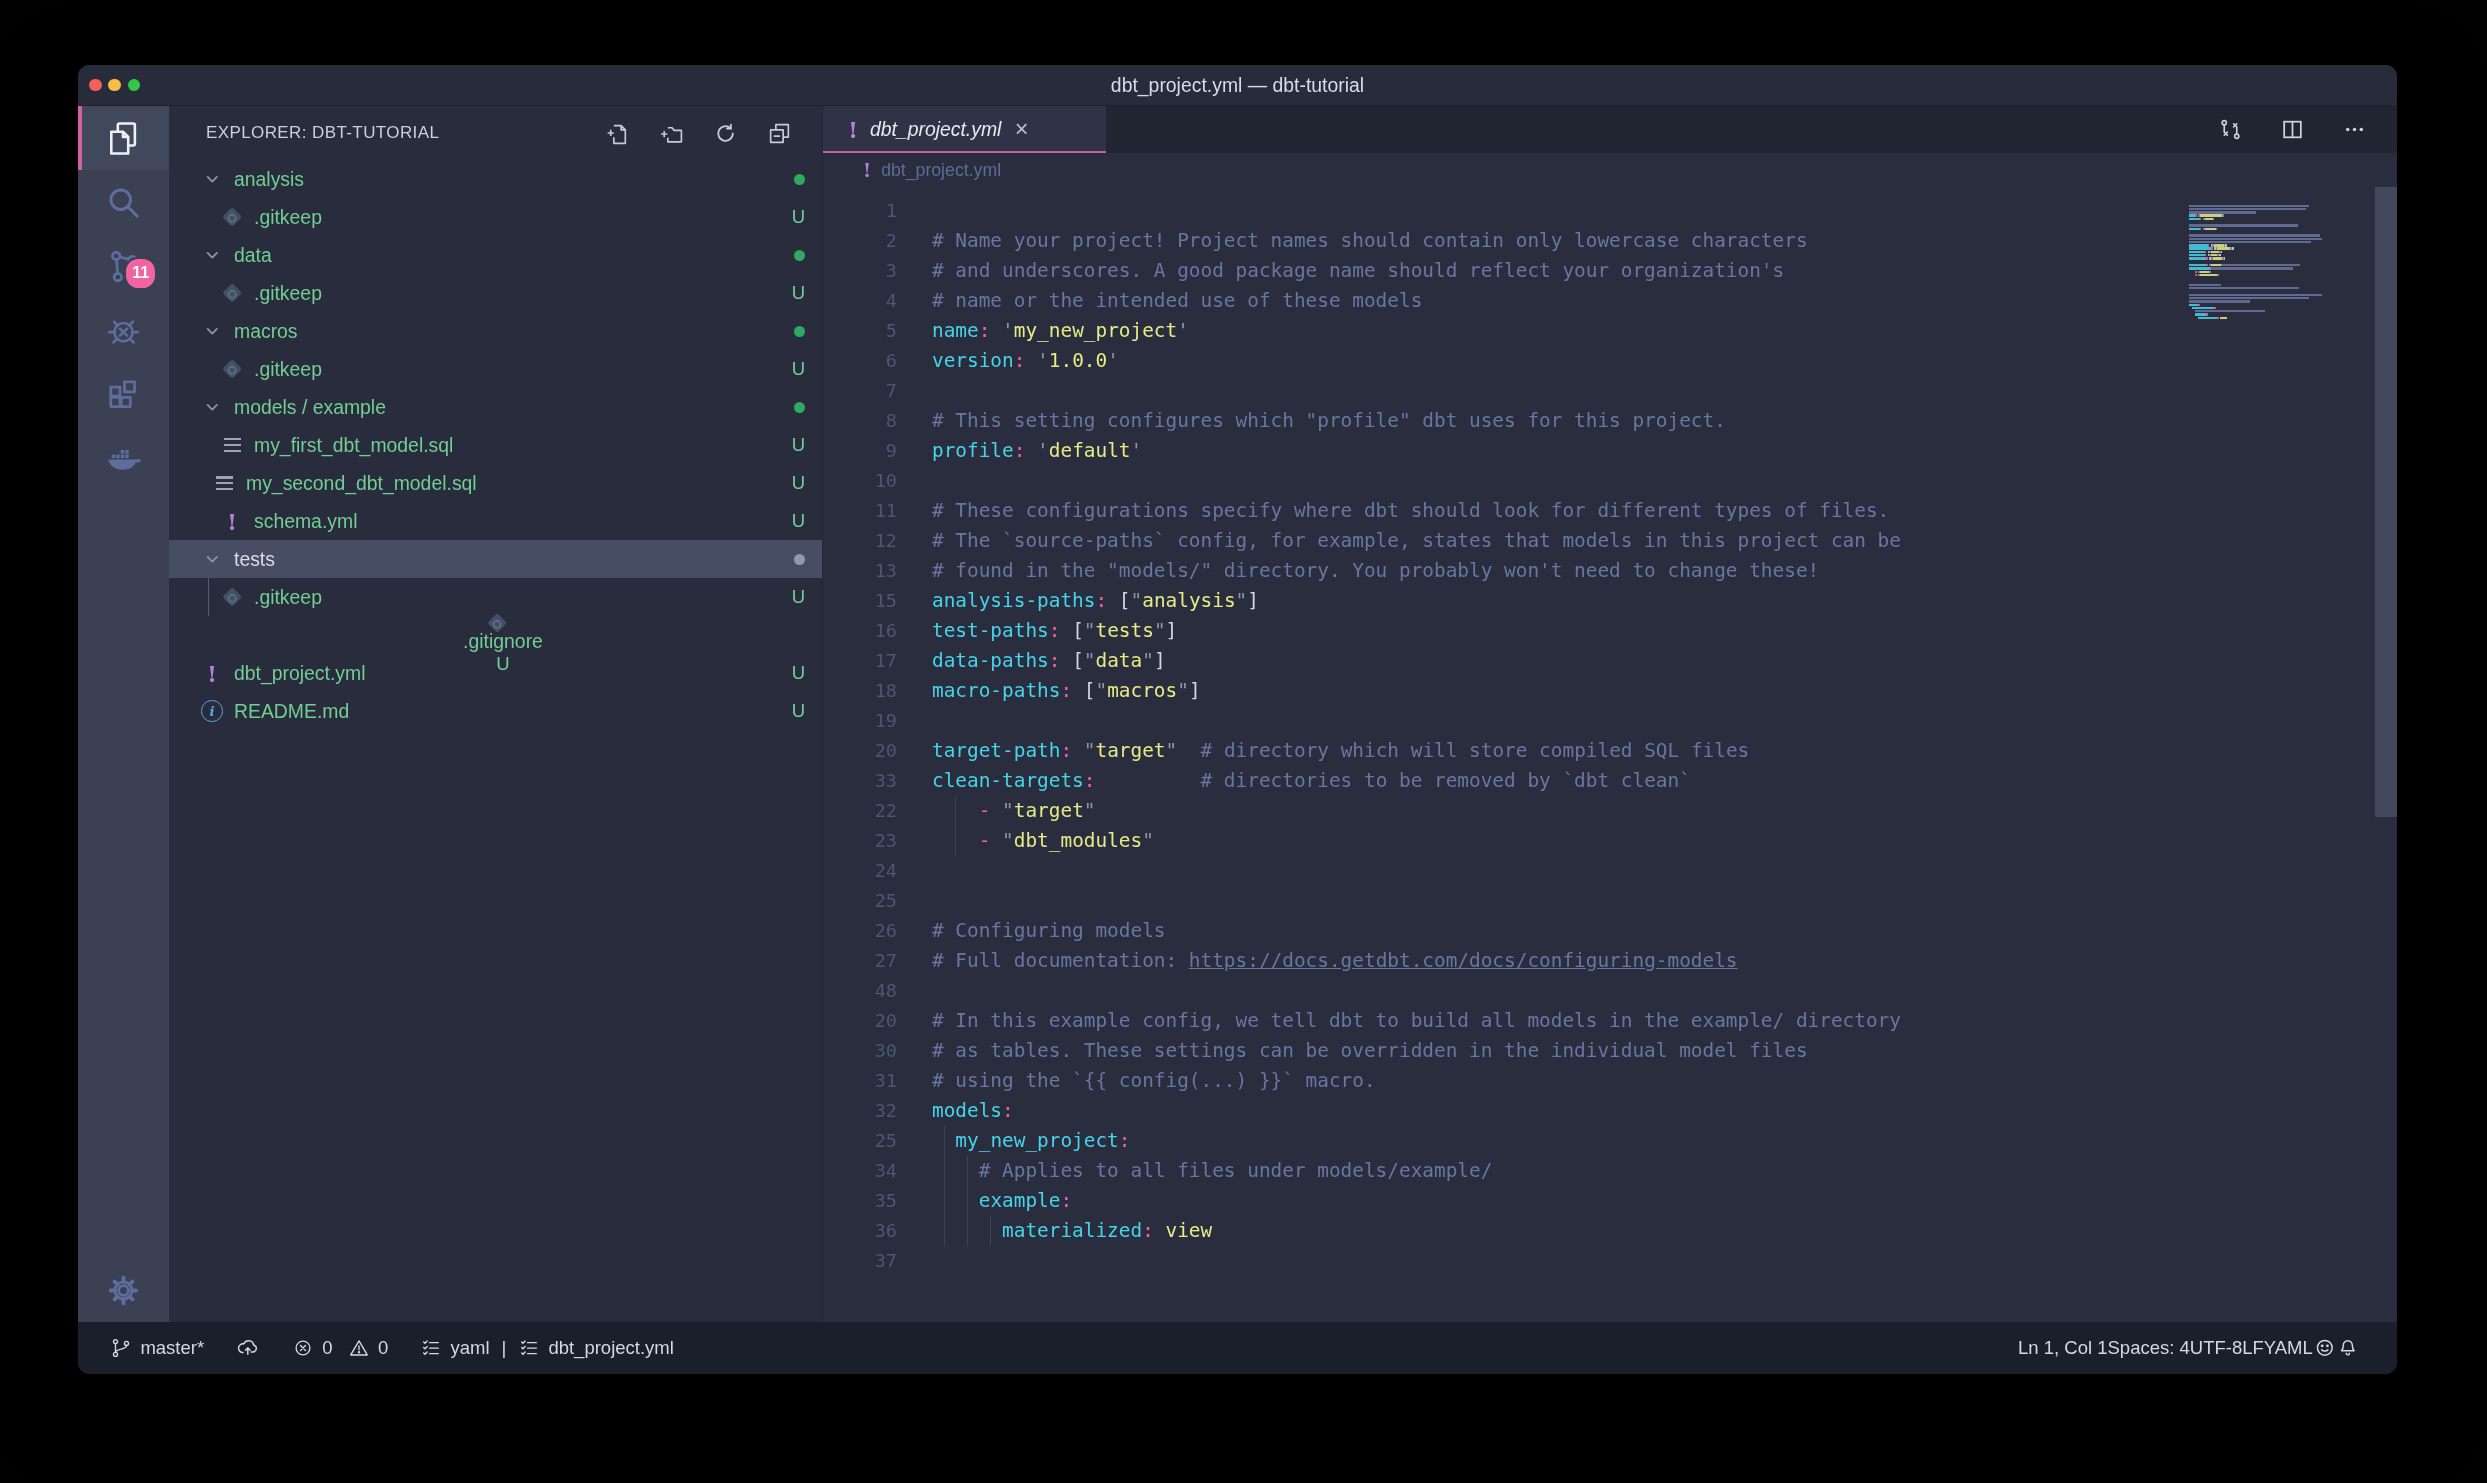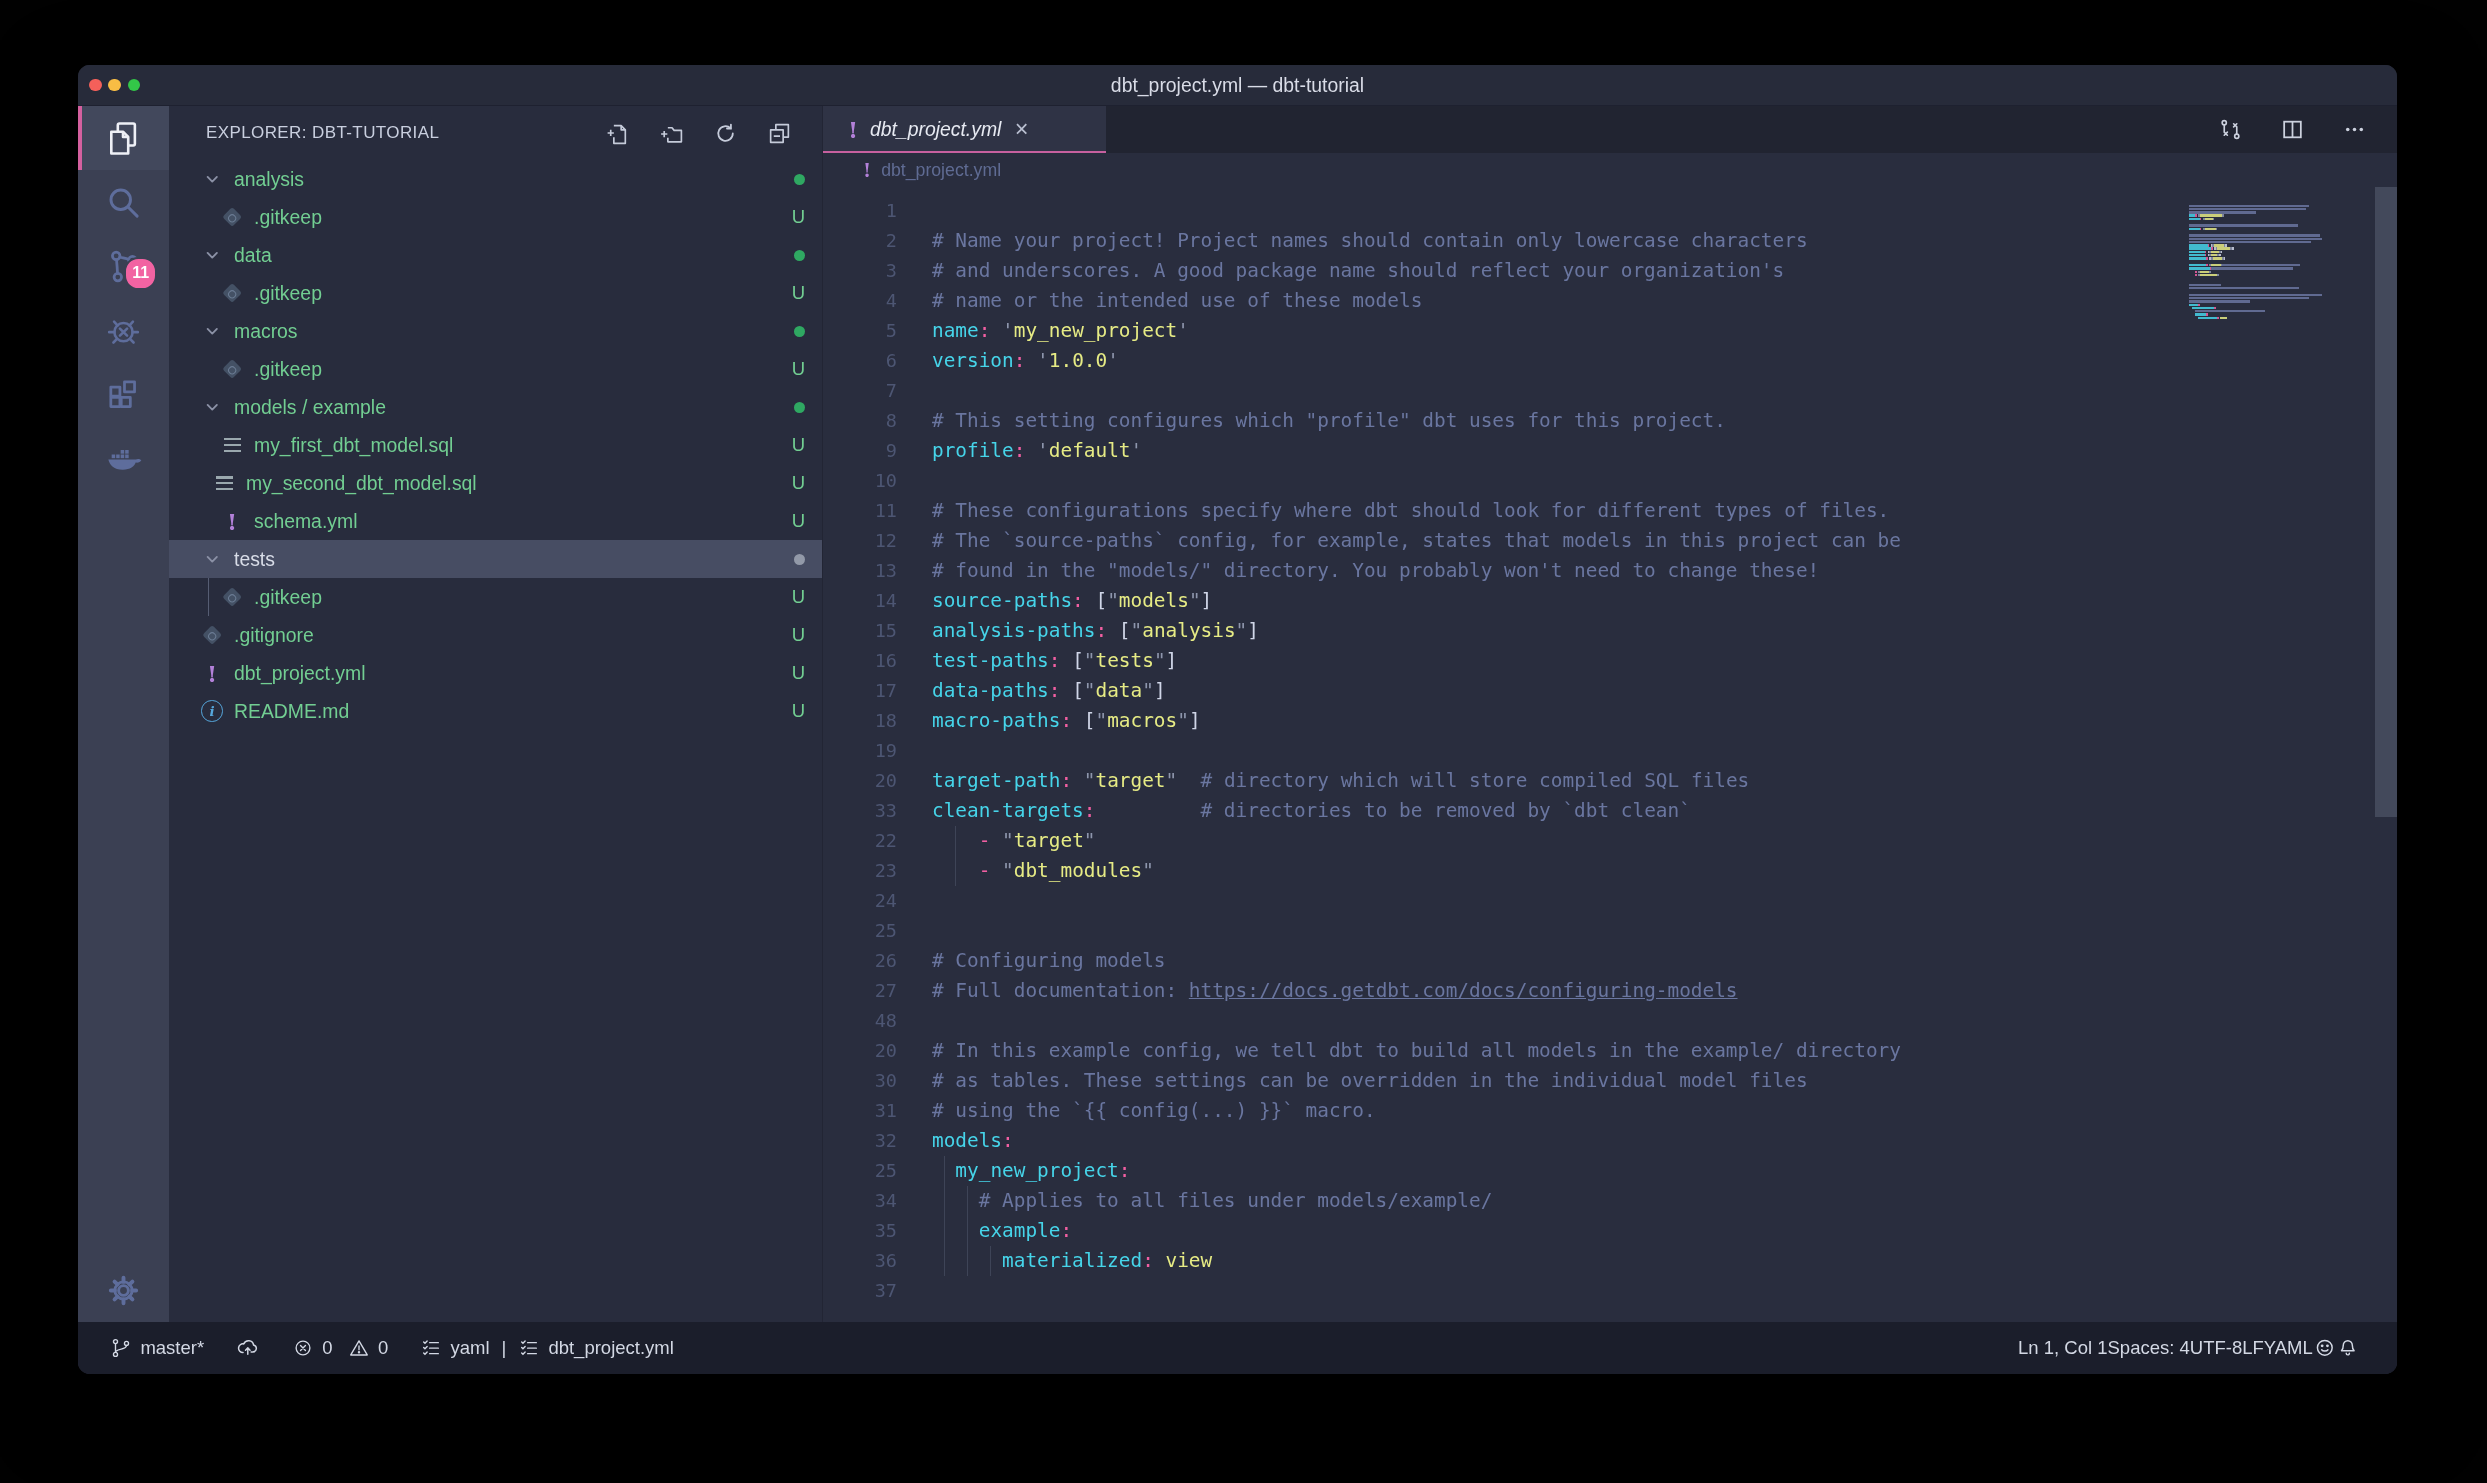--- a/index.html
+++ b/index.html
@@ -308,21 +308,21 @@
           </div>
           <div class="tree-row" style="padding-left: 52px;">
             <span class="tree-guide"></span>
             <span class="tree-ic">
               <span class="ic-git"></span>
             </span>
             <span class="tree-label">.gitkeep</span>
             <span class="tree-spacer"></span>
             <span class="badge-u">U</span>
           </div>
-          <div class="tree-row" style="padding-left: 32px;">
+          <div class="tree-row" style="padding-left: 32px; flex-direction: column;">
             <span class="tree-ic">
               <span class="ic-git"></span>
             </span>
             <span class="tree-label">.gitignore</span>
             <span class="tree-spacer"></span>
             <span class="badge-u">U</span>
           </div>
           <div class="tree-row" style="padding-left: 32px;">
             <span class="tree-ic">
               <span class="ic-yaml">!</span>
@@ -384,21 +384,20 @@
             <div class="code-line"><span class="ln">4</span><span class="lc"><span class="tok-c"># name or the intended use of these models</span></span></div>
             <div class="code-line"><span class="ln">5</span><span class="lc"><span class="tok-k">name</span><span class="tok-p">:</span><span class="tok-w"> </span><span class="tok-q">'</span><span class="tok-s">my_new_project</span><span class="tok-q">'</span></span></div>
             <div class="code-line"><span class="ln">6</span><span class="lc"><span class="tok-k">version</span><span class="tok-p">:</span><span class="tok-w"> </span><span class="tok-q">'</span><span class="tok-s">1.0.0</span><span class="tok-q">'</span></span></div>
             <div class="code-line"><span class="ln">7</span><span class="lc"></span></div>
             <div class="code-line"><span class="ln">8</span><span class="lc"><span class="tok-c"># This setting configures which "profile" dbt uses for this project.</span></span></div>
             <div class="code-line"><span class="ln">9</span><span class="lc"><span class="tok-k">profile</span><span class="tok-p">:</span><span class="tok-w"> </span><span class="tok-q">'</span><span class="tok-s">default</span><span class="tok-q">'</span></span></div>
             <div class="code-line"><span class="ln">10</span><span class="lc"></span></div>
             <div class="code-line"><span class="ln">11</span><span class="lc"><span class="tok-c"># These configurations specify where dbt should look for different types of files.</span></span></div>
             <div class="code-line"><span class="ln">12</span><span class="lc"><span class="tok-c"># The `source-paths` config, for example, states that models in this project can be</span></span></div>
             <div class="code-line"><span class="ln">13</span><span class="lc"><span class="tok-c"># found in the "models/" directory. You probably won't need to change these!</span></span></div>
-            <div class="code-line"><span class="ln">14</span><span class="lc"><span class="tok-k">source-paths</span><span class="tok-p">:</span><span class="tok-w"> </span><span class="tok-b">[</span><span class="tok-q">"</span><span class="tok-s">models</span><span class="tok-q">"</span><span class="tok-b">]</span></span></div>
             <div class="code-line"><span class="ln">15</span><span class="lc"><span class="tok-k">analysis-paths</span><span class="tok-p">:</span><span class="tok-w"> </span><span class="tok-b">[</span><span class="tok-q">"</span><span class="tok-s">analysis</span><span class="tok-q">"</span><span class="tok-b">]</span></span></div>
             <div class="code-line"><span class="ln">16</span><span class="lc"><span class="tok-k">test-paths</span><span class="tok-p">:</span><span class="tok-w"> </span><span class="tok-b">[</span><span class="tok-q">"</span><span class="tok-s">tests</span><span class="tok-q">"</span><span class="tok-b">]</span></span></div>
             <div class="code-line"><span class="ln">17</span><span class="lc"><span class="tok-k">data-paths</span><span class="tok-p">:</span><span class="tok-w"> </span><span class="tok-b">[</span><span class="tok-q">"</span><span class="tok-s">data</span><span class="tok-q">"</span><span class="tok-b">]</span></span></div>
             <div class="code-line"><span class="ln">18</span><span class="lc"><span class="tok-k">macro-paths</span><span class="tok-p">:</span><span class="tok-w"> </span><span class="tok-b">[</span><span class="tok-q">"</span><span class="tok-s">macros</span><span class="tok-q">"</span><span class="tok-b">]</span></span></div>
             <div class="code-line"><span class="ln">19</span><span class="lc"></span></div>
             <div class="code-line"><span class="ln">20</span><span class="lc"><span class="tok-k">target-path</span><span class="tok-p">:</span><span class="tok-w"> </span><span class="tok-q">"</span><span class="tok-s">target</span><span class="tok-q">"</span><span class="tok-c">  # directory which will store compiled SQL files</span></span></div>
             <div class="code-line"><span class="ln">33</span><span class="lc"><span class="tok-k">clean-targets</span><span class="tok-p">:</span><span class="tok-c">         # directories to be removed by `dbt clean`</span></span></div>
             <div class="code-line"><span class="ln">22</span><span class="lc"><span class="iguide" style="left: 2ch;"></span><span class="tok-w">    </span><span class="tok-p">-</span><span class="tok-w"> </span><span class="tok-q">"</span><span class="tok-s">target</span><span class="tok-q">"</span></span></div>
             <div class="code-line"><span class="ln">23</span><span class="lc"><span class="iguide" style="left: 2ch;"></span><span class="tok-w">    </span><span class="tok-p">-</span><span class="tok-w"> </span><span class="tok-q">"</span><span class="tok-s">dbt_modules</span><span class="tok-q">"</span></span></div>
             <div class="code-line"><span class="ln">24</span><span class="lc"></span></div>

